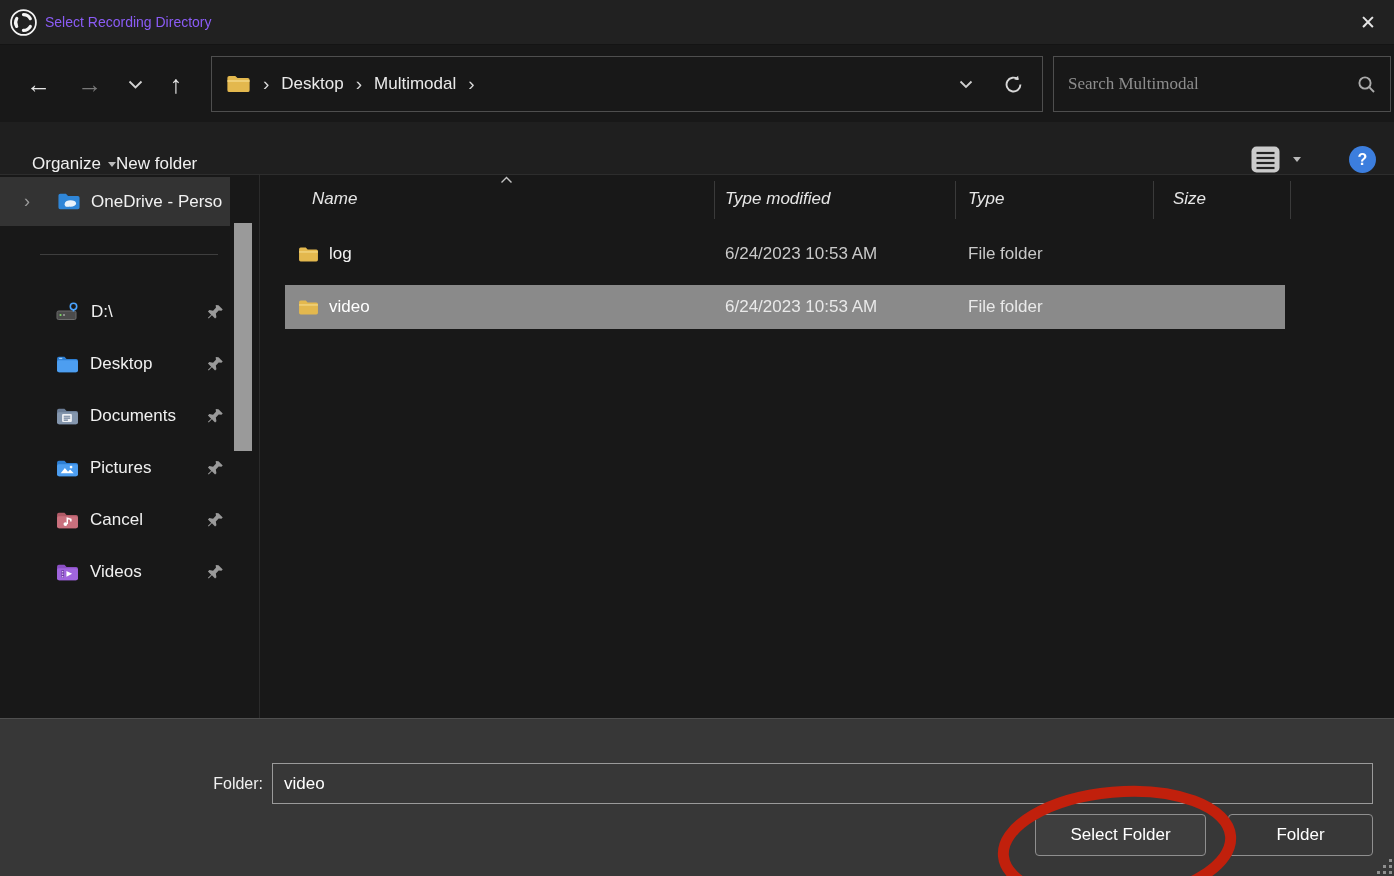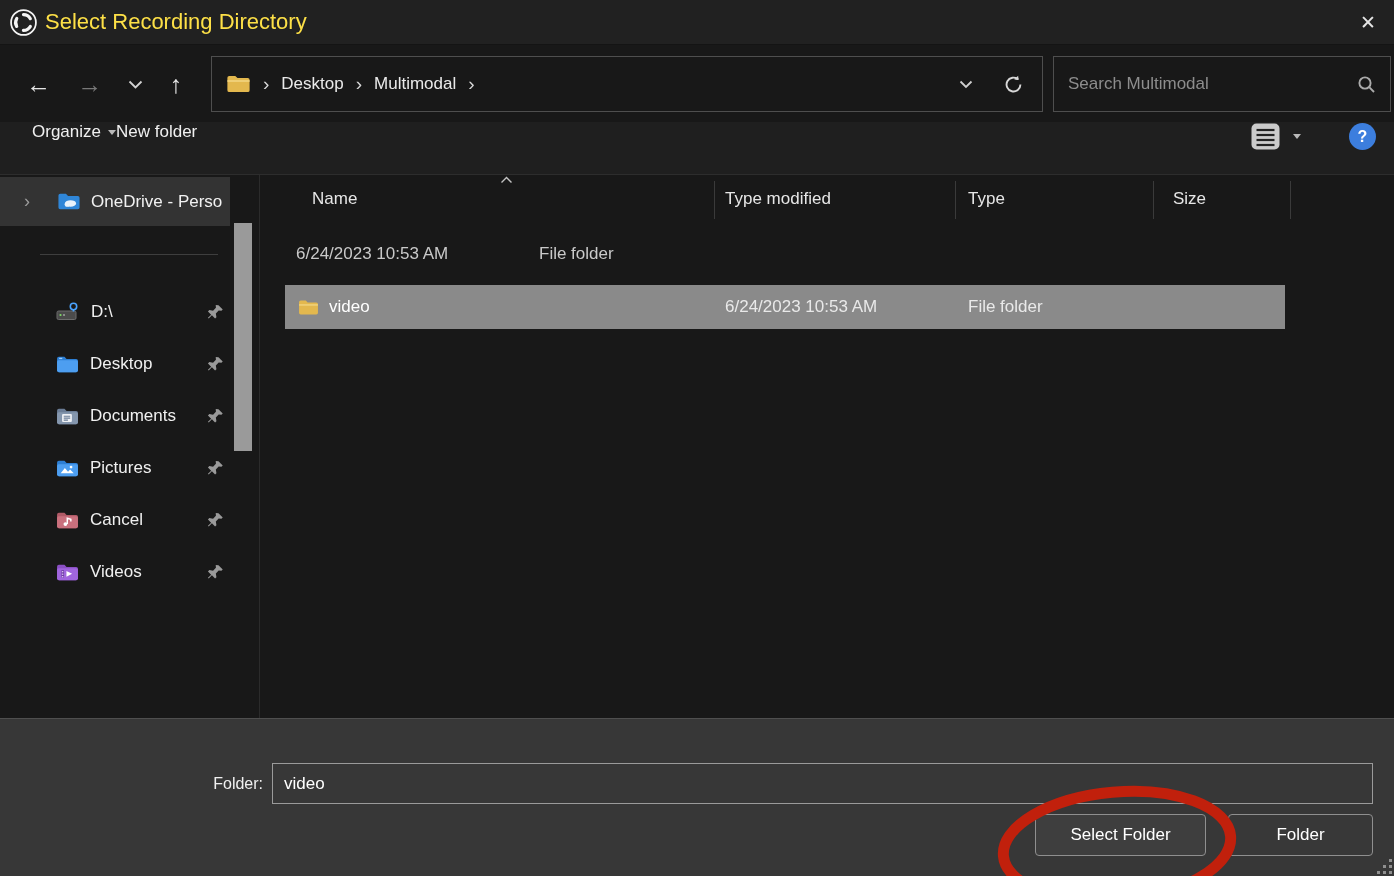--- a/index.html
+++ b/index.html
@@ -4,45 +4,45 @@
 <style>
   * { margin:0; padding:0; box-sizing:border-box; }
   html,body { width:1394px; height:876px; overflow:hidden; }
   body { position:relative; background:#181818; font-family:"Liberation Sans",sans-serif; color:#e8e8e8; }
   svg { display:block; }
 
   
   .titlebar { position:absolute; top:0; left:0; width:1394px; height:45px; background:#212121;
               display:flex; align-items:center; padding-left:9px; border-bottom:1px solid #141414; }
   .obs-logo { margin-right:7px; }
-  .win-title { font-size:22px; color:#fde047; }
+  .win-title { font-size:14px; color:#8b5cf6; }
   .close-btn { position:absolute; right:2px; top:0; width:48px; height:44px; display:flex;
                align-items:center; justify-content:center; font-size:19px; color:#e6e6e6; cursor:pointer; }
 
   
   .navrow { position:absolute; top:46px; left:0; width:1394px; height:76px; background:#181818; }
   .navbtns { position:absolute; left:0; top:0; width:208px; height:76px; display:flex;
              align-items:center; justify-content:space-evenly; }
   .navglyph { font-size:25px; line-height:1; color:#e4e4e4; cursor:pointer; }
   .navglyph.dim { color:#787878; }
   .crumbbox { position:absolute; left:211px; top:10px; width:832px; height:56px;
               border:1px solid #4e4e4e; display:flex; align-items:center; padding:0 14px; gap:11px;
               font-size:17px; color:#eaeaea; background:#181818; }
   .crumb-chev { font-size:19px; color:#d8d8d8; padding:0 1px; }
   .crumb-seg { cursor:pointer; }
   .crumb-right { margin-left:auto; display:flex; align-items:center; gap:30px; padding-right:4px; }
   .searchbox { position:absolute; left:1053px; top:10px; width:338px; height:56px;
                border:1px solid #4e4e4e; display:flex; align-items:center; padding:0 14px; background:#181818; }
   .searchbox input { flex:1; background:transparent; border:none; outline:none; color:#fdba74;
-                     font-size:17px; font-family:Liberation Sans, sans-serif; }
+                     font-size:17px; font-family:Liberation Serif, serif; }
   .searchbox input::placeholder { color:#8d8d8d; }
 
   
   .toolbar { position:absolute; top:122px; left:0; width:1394px; height:53px; background:#1f1f1f;
-             border-bottom:1px solid #2d2d2d; display:flex; align-items:flex-start; font-size:17px; }
+             border-bottom:1px solid #2d2d2d; display:flex; align-items:flex-end; font-size:17px; }
   .tb-organize { margin-left:32px; display:flex; align-items:center; gap:7px; cursor:pointer; color:#f0f0f0; }
   .tb-newfolder { cursor:pointer; color:#f0f0f0; }
   .tb-right { margin-left:auto; margin-right:18px; display:flex; align-items:center; gap:12px; }
   .help-btn { width:27px; height:27px; border-radius:50%; background:#3c7ede; color:#fff;
               font-size:16px; font-weight:bold; display:flex; align-items:center; justify-content:center;
               margin-left:36px; cursor:pointer; }
 
   
   .main { position:absolute; top:175px; left:0; width:1394px; height:543px; background:#181818; }
   .sb-sep { position:absolute; left:259px; top:0; width:1px; height:543px; background:#2b2b2b; }
@@ -54,21 +54,21 @@
   .od-icon { margin-left:15px; }
   .od-label { margin-left:10px; white-space:nowrap; overflow:hidden; color:#f2f2f2; }
   .sb-divider { height:1px; background:#3e3e3e; margin:28px 14px 0 40px; }
   .sb-items { margin-top:31px; }
   .sb-item { height:52px; display:flex; align-items:center; padding-left:56px; padding-right:8px; cursor:pointer; }
   .sb-item .lbl { margin-left:11px; flex:1; color:#f0f0f0; white-space:nowrap; }
   .pin { flex:none; }
 
   
   .filepanel { position:absolute; left:262px; top:0; width:1132px; height:543px; }
-  .fl-header { position:relative; height:47px; display:flex; align-items:center; font-size:17px; color:#e6e6e6; }
+  .fl-header { position:relative; height:47px; display:flex; align-items:center; font-size:17px; color:#e6e6e6;font-style:italic; }
   .h-name { width:452px; padding-left:50px; cursor:pointer; }
   .h-date { width:241px; padding-left:11px; cursor:pointer; }
   .h-type { width:198px; padding-left:13px; cursor:pointer; }
   .h-size { width:137px; padding-left:12px; cursor:pointer;margin-left:8px; }
   .h-sep  { position:absolute; top:6px; width:1px; height:38px; background:#3a3a3a; }
   .sort-caret { position:absolute; left:238px; top:1px; }
   .fl-rows { padding-top:10px; }
   .fl-row { height:44px; width:1000px; margin-left:23px; margin-bottom:9px; display:flex;
             align-items:center; font-size:17px; cursor:pointer; }
   .fl-row.selected { background:#8a8a8a; }
@@ -335,20 +335,29 @@
       <span class="h-size">Size</span>
       <span class="h-sep" style="left:452px"></span>
       <span class="h-sep" style="left:693px"></span>
       <span class="h-sep" style="left:891px"></span>
       <span class="h-sep" style="left:1028px"></span>
     </div>
 
     <div class="fl-rows">
 
       <div class="fl-row">
+        <span class="c-name">
+          <span>
+            <svg width="21" height="17" viewBox="0 0 22 18">
+              <path d="M1 3.4 Q1 1.7 2.7 1.7 H8.1 L10.1 3.7 H19.3 Q21 3.7 21 5.4 V14.6 Q21 16.3 19.3 16.3 H2.7 Q1 16.3 1 14.6 Z" fill="#e3b84e"></path>
+              <path d="M1 5.6 H21 V7 H1 Z" fill="#f2d683"></path>
+            </svg>
+          </span>
+          <span>log</span>
+        </span>
         <span class="c-date">6/24/2023 10:53 AM</span>
         <span class="c-type">File folder</span>
       </div>
 
       <div class="fl-row selected">
         <span class="c-name">
           <span>
             <svg width="21" height="17" viewBox="0 0 22 18">
               <path d="M1 3.4 Q1 1.7 2.7 1.7 H8.1 L10.1 3.7 H19.3 Q21 3.7 21 5.4 V14.6 Q21 16.3 19.3 16.3 H2.7 Q1 16.3 1 14.6 Z" fill="#e3b84e"></path>
               <path d="M1 5.6 H21 V7 H1 Z" fill="#f2d683"></path>

